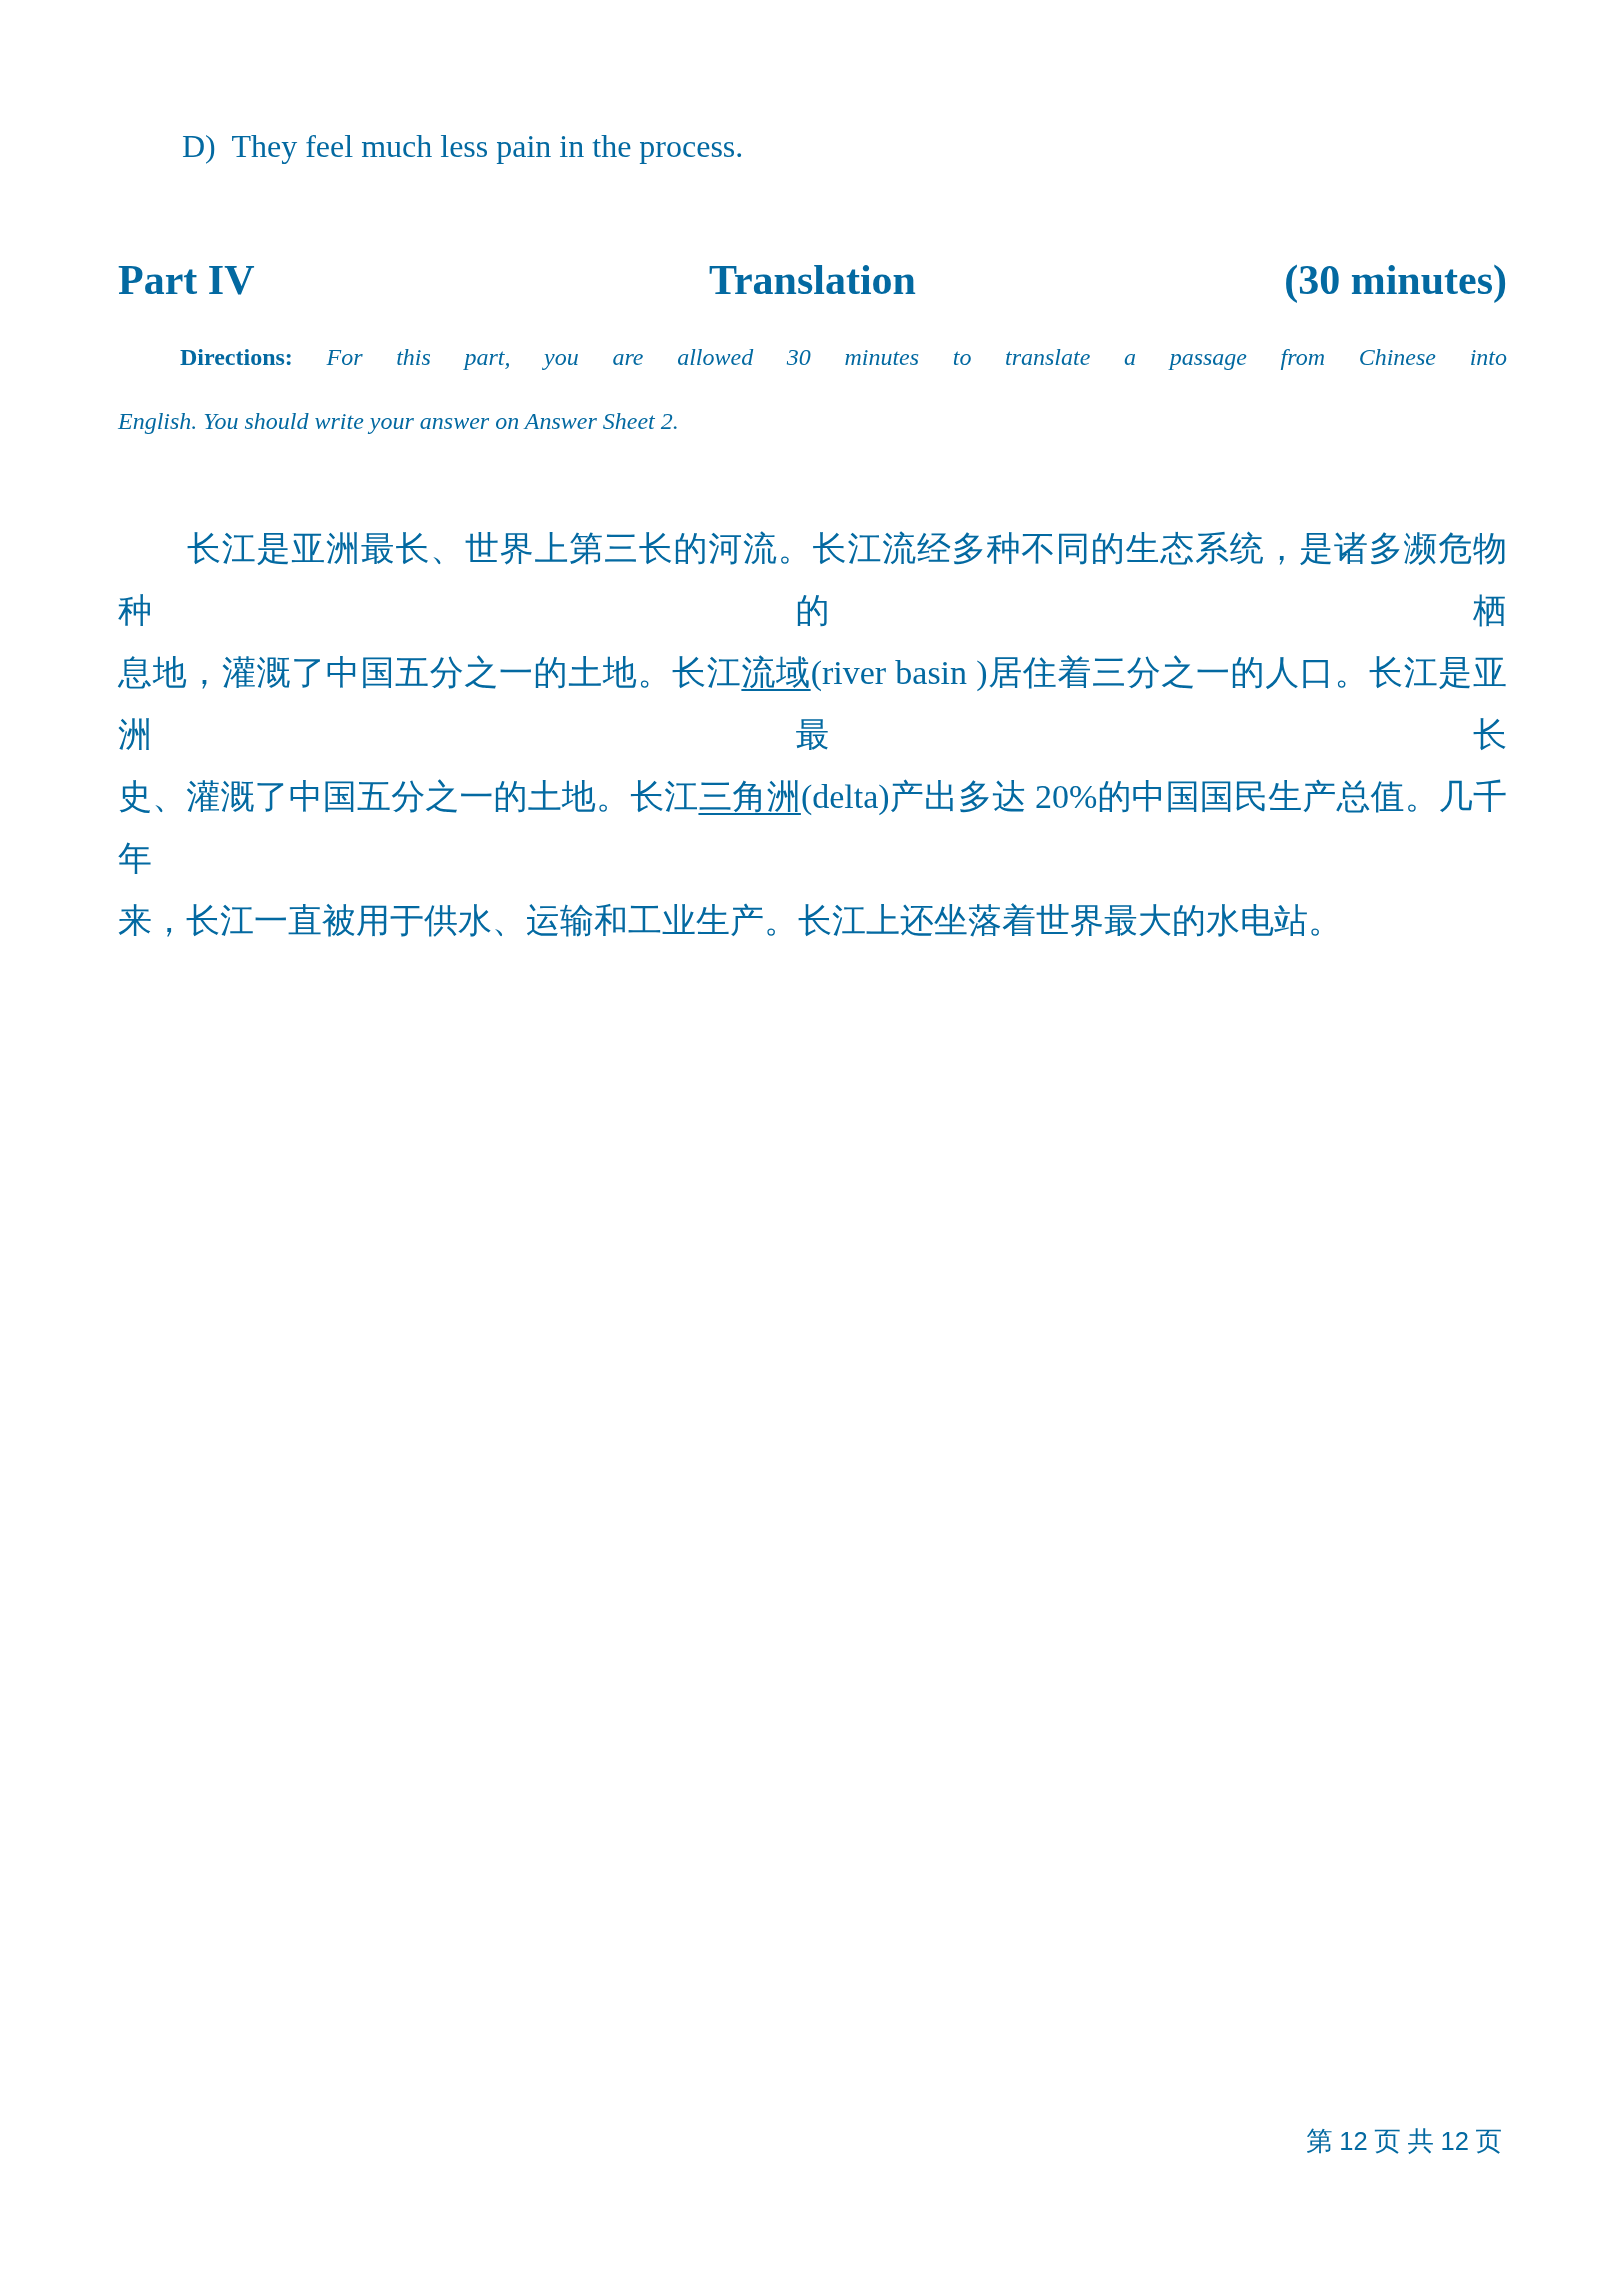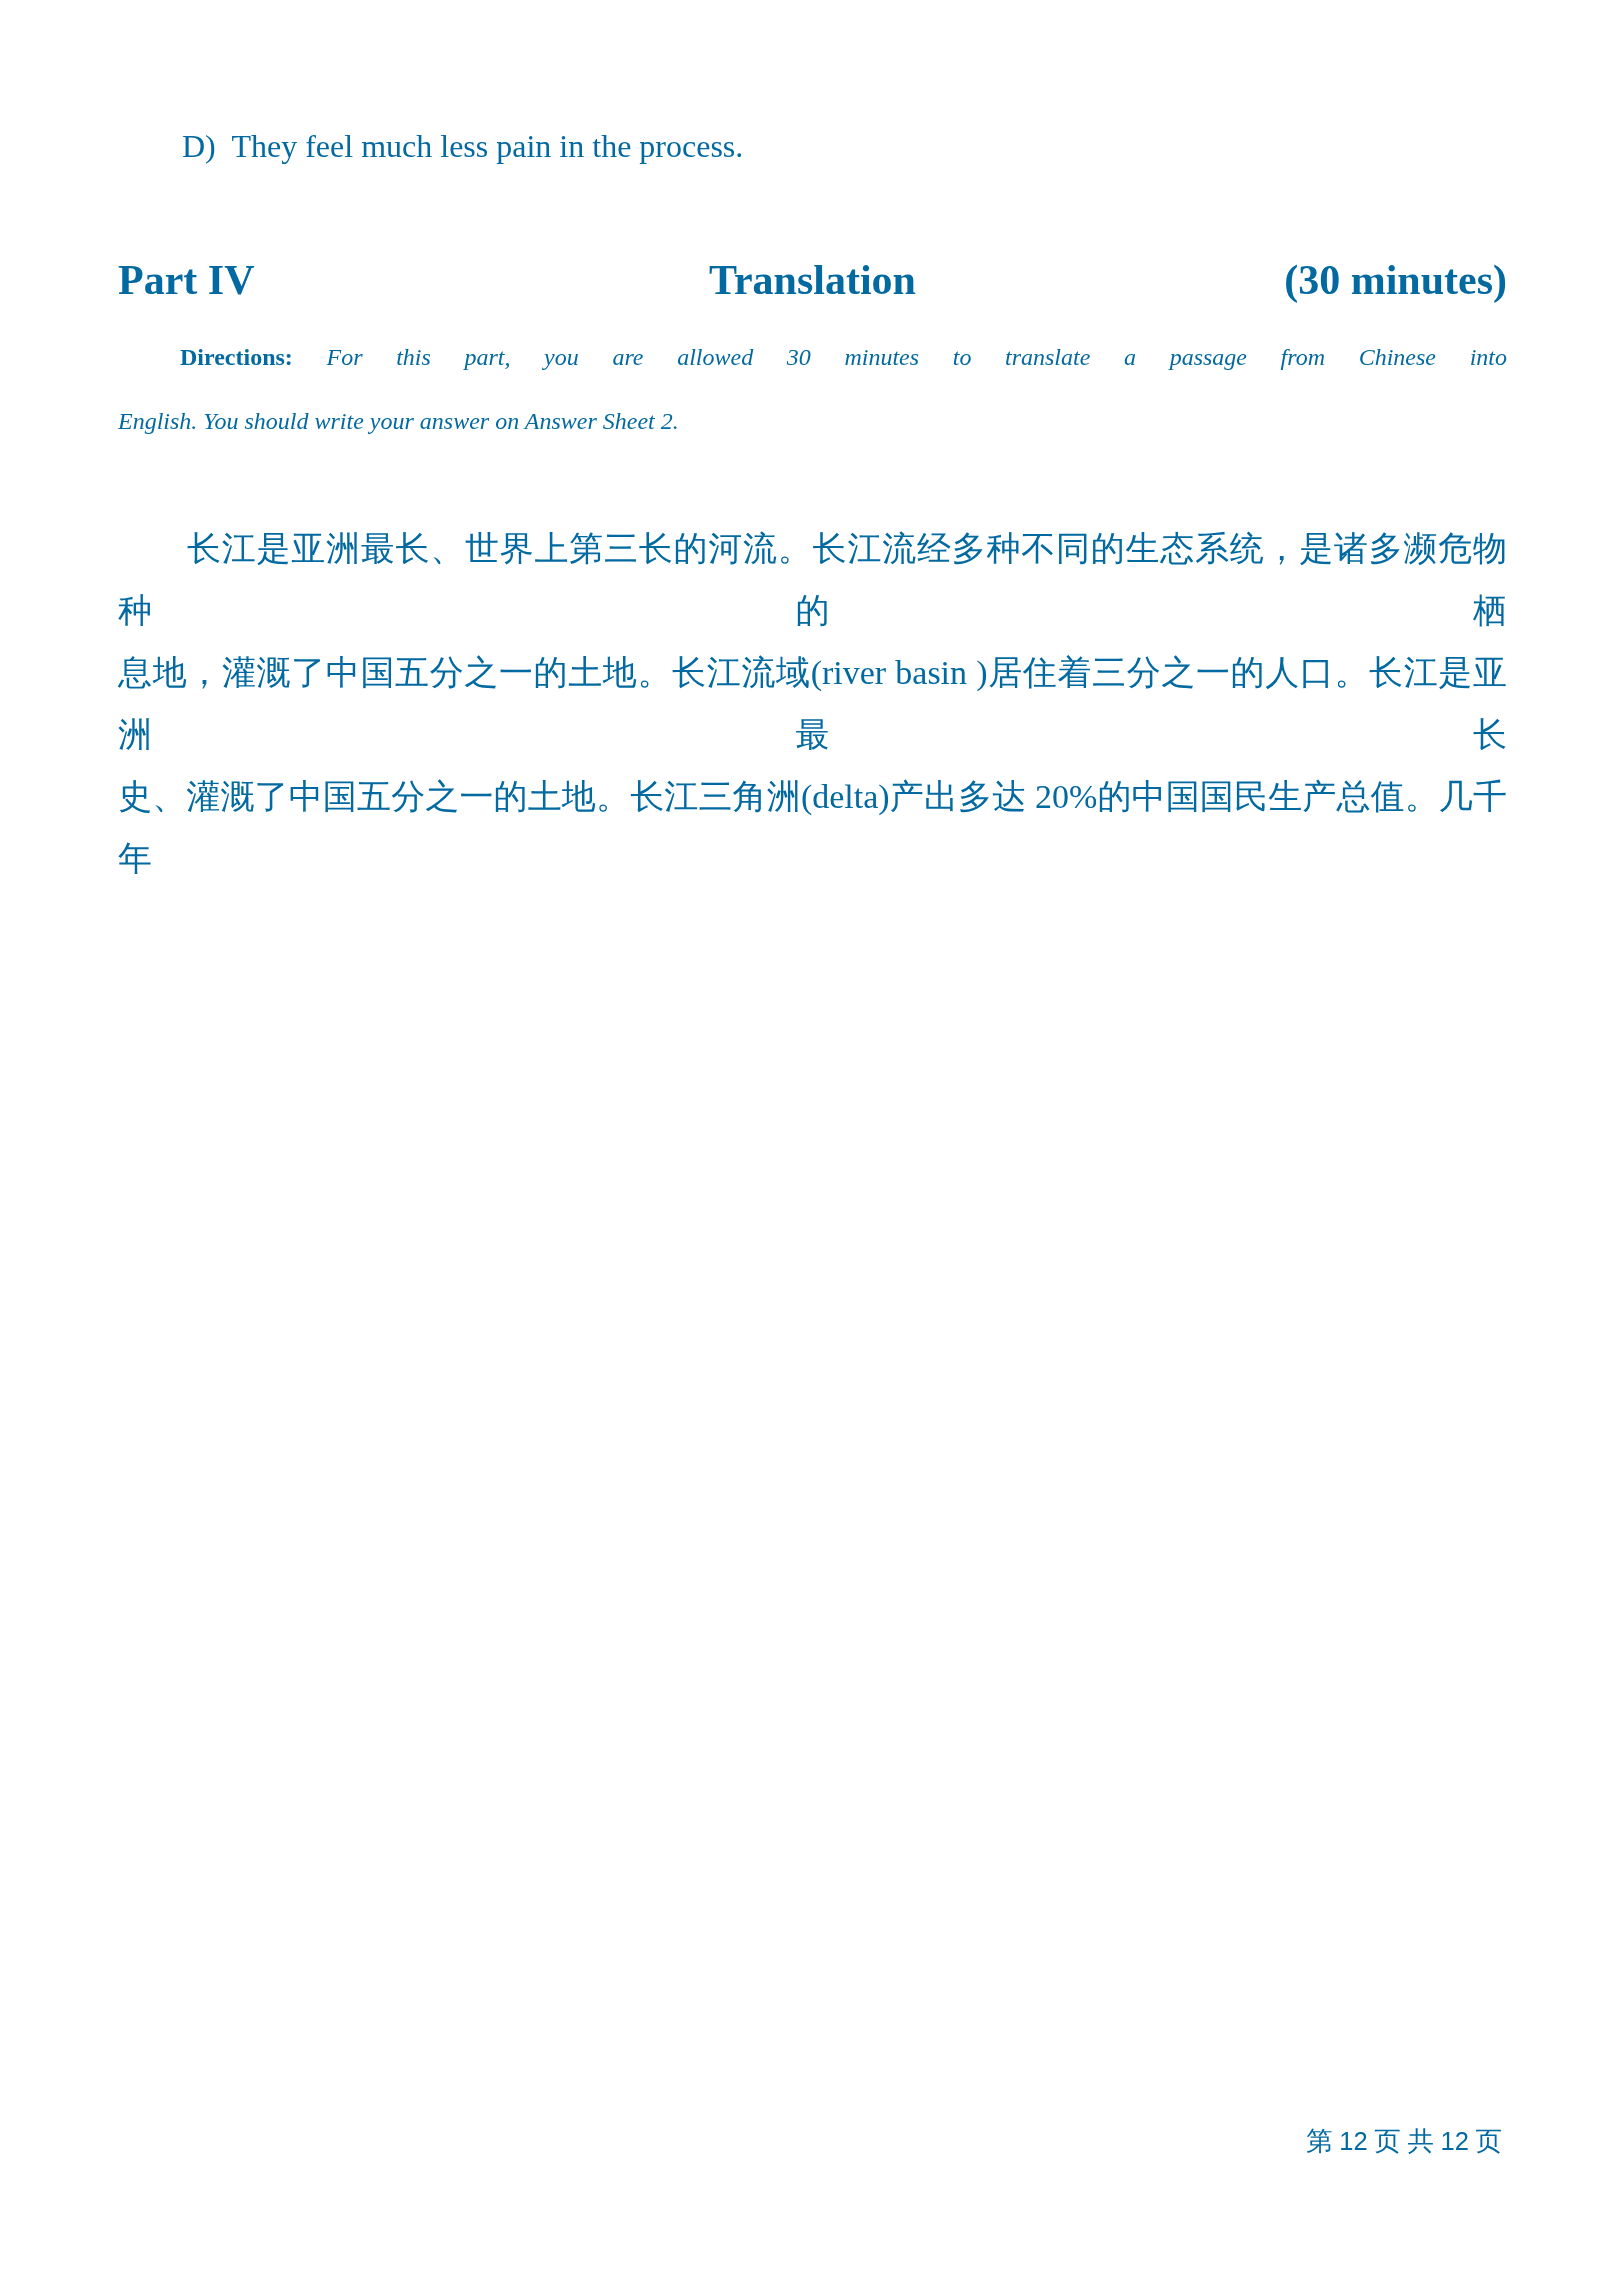--- a/index.html
+++ b/index.html
@@ -71,20 +71,21 @@
     top: 518px;
     font-size: 34px;
     line-height: 62px;
   }
   .p-just {
     text-align: justify;
     text-align-last: justify;
   }
   .p-indent { text-indent: 69px; }
   .u-term {
+    text-decoration: underline;
     text-underline-offset: 4.9px;
     text-decoration-thickness: 2px;
   }
 
   
   .footer {
     position: absolute;
     right: 119px;
     top: 2122px;
     font-size: 26.5px;
@@ -111,18 +112,19 @@
 
   <div class="directions">
     <div class="dir-line1"><span class="dir-label">Directions:</span> <i>For this part, you are allowed 30 minutes to translate a passage from Chinese into</i></div>
     <div class="dir-line2"><i>English. You should write your answer on </i><span class="bold-italic">Answer Sheet 2</span><i>.</i></div>
   </div>
 
   <div class="passage">
     <div class="p-just p-indent">长江是亚洲最长、世界上第三长的河流。长江流经多种不同的生态系统，是诸多濒危物种的栖</div>
     <div class="p-just"><span>息地，灌溉了中国五分之一的土地。长江</span><span class="u-term">流域</span><span>(river basin )居住着三分之一的人口。长江是亚洲最长</span></div>
     <div class="p-just"><span>史、灌溉了中国五分之一的土地。长江</span><span class="u-term">三角洲</span><span>(delta)产出多达 20%的中国国民生产总值。几千年</span></div>
+    <div>来，长江一直被用于供水、运输和工业生产。长江上还坐落着世界最大的水电站。</div>
   </div>
 
   <div class="footer"><span>第</span> <span class="num">12</span> <span>页 共</span> <span class="num">12</span> <span>页</span></div>
 
 </div>
 
 
 </body></html>

